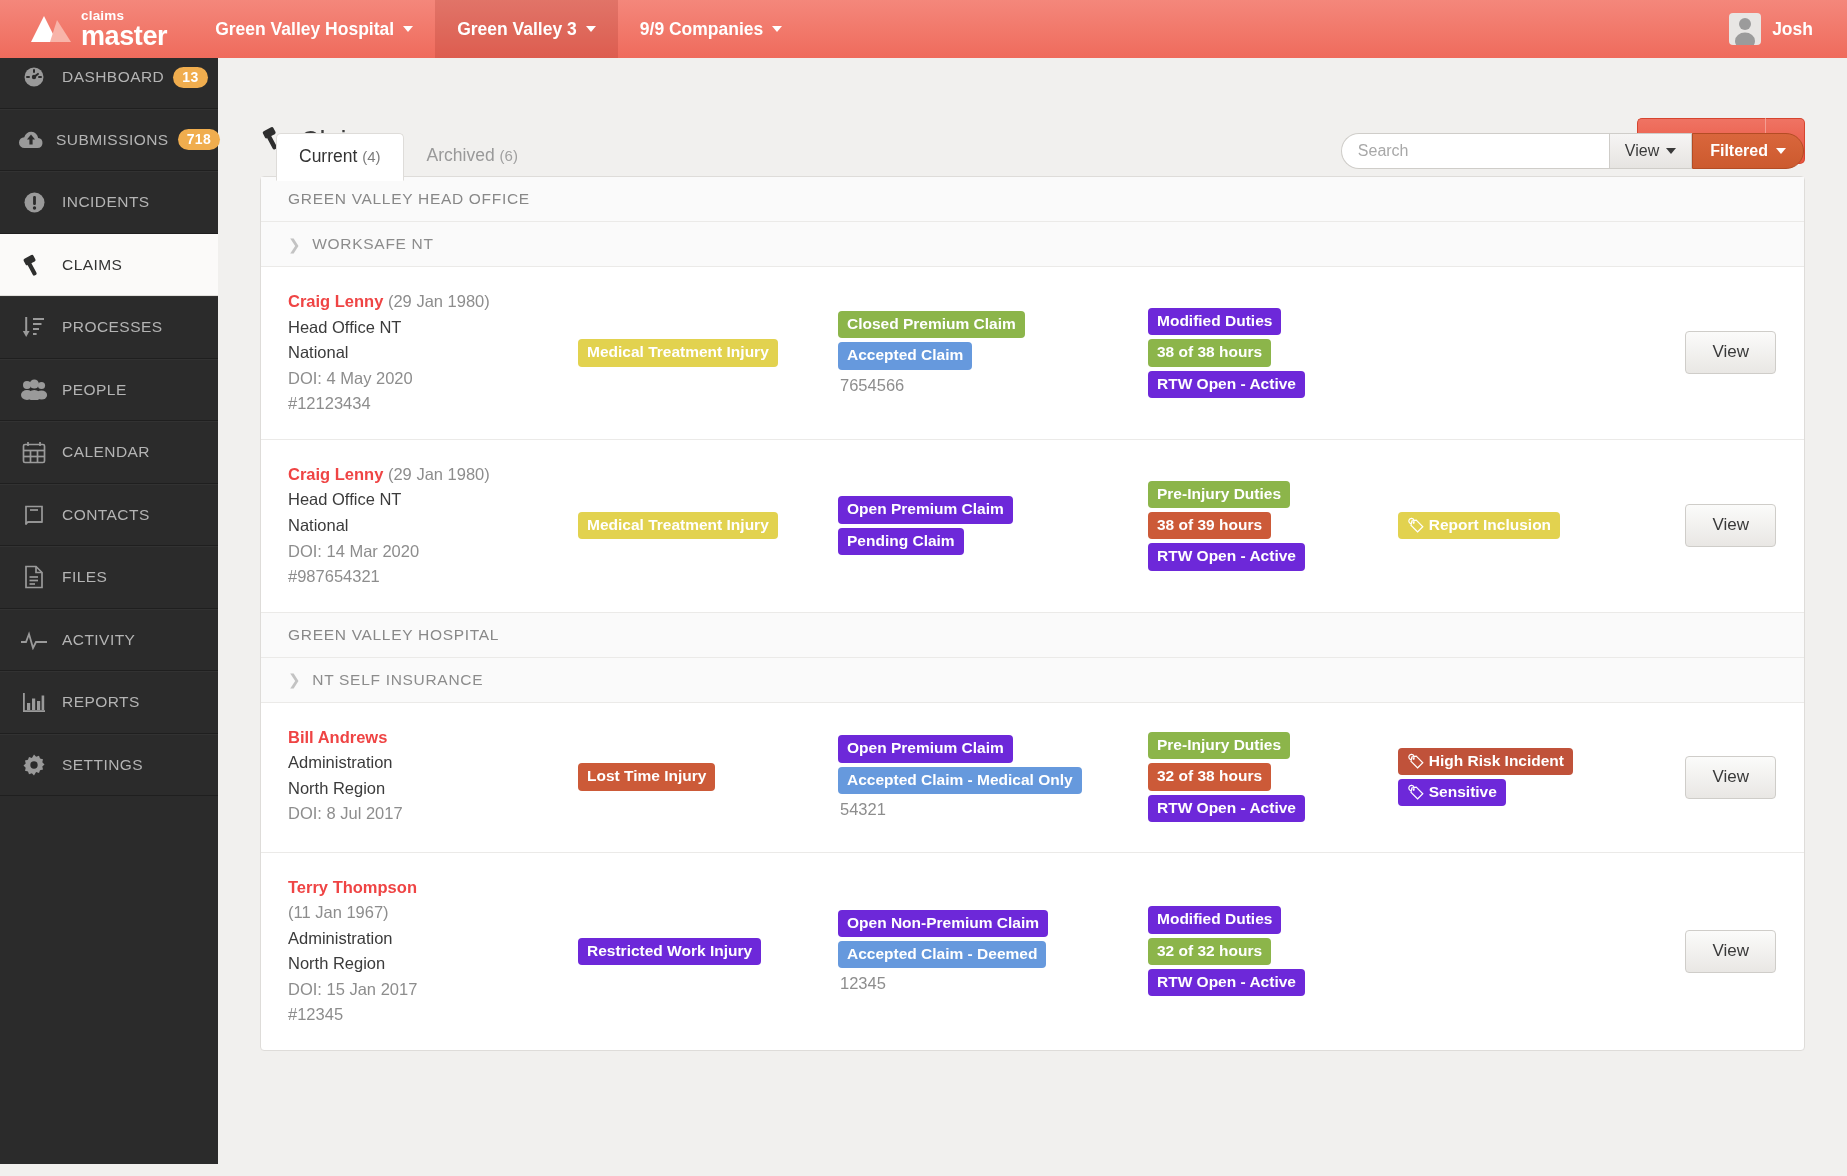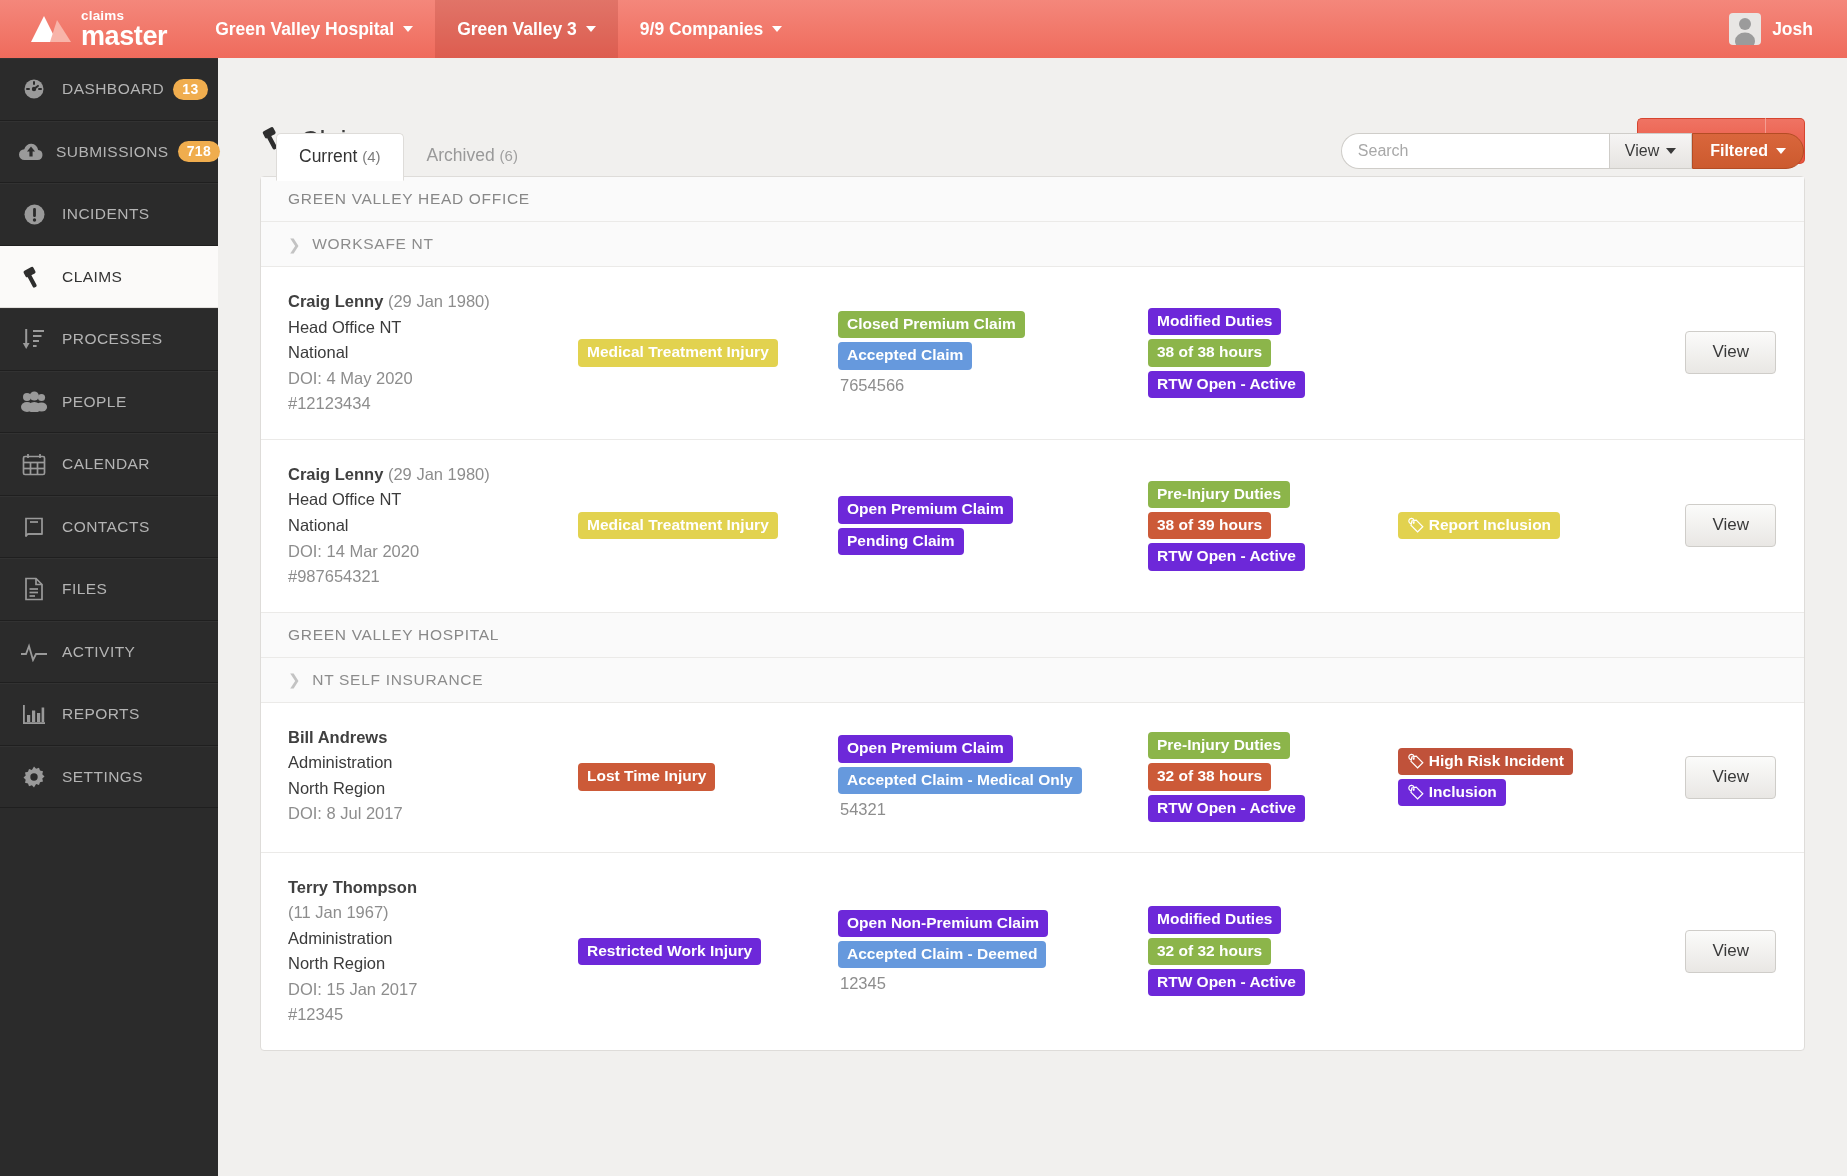--- a/index.html
+++ b/index.html
@@ -54,21 +54,21 @@
   }
   .avatar {
     width: 32px; height: 32px; border-radius: 4px;
     background: #e8e6e4; display: flex; align-items: flex-end;
     justify-content: center; overflow: hidden;
   }
   .user-name { color: #fff; font-size: 17.5px; font-weight: bold; }
 
   
   .sidebar {
-    position: absolute; top: 58px; left: 0;
+    position: absolute; top: 46px; left: 0;
     width: 218px; height: 1118px;
     background: #2b2b2b;
     z-index: 15;
   }
   .side-item {
     position: relative;
     height: 62.5px;
     display: flex; align-items: center;
     padding-left: 18px;
     border-bottom: 1px solid #1f1f1f;
@@ -229,21 +229,21 @@
     border-bottom: 1px solid #ebeae8;
     padding: 22px 20px 22px 27px;
     min-height: 150px;
   }
   .claim-row:last-child { border-bottom: none; }
   .col-person {
     width: 290px; flex: 0 0 290px;
     font-size: 16.5px; line-height: 1.55;
     color: #3b3b3b;
   }
-  .p-name { font-weight: bold; color: #404040; }
+  .p-name { font-weight: bold; color: #ef4444; }
   .p-dob { color: #8d8d8d; font-weight: normal; }
   .p-muted { color: #8d8d8d; }
   .col-type {
     width: 260px; flex: 0 0 260px;
     display: flex; align-items: center;
   }
   .col-status {
     width: 310px; flex: 0 0 310px;
     display: flex; flex-direction: column;
     align-items: flex-start; gap: 4px;
@@ -630,21 +630,21 @@
       <div class="col-rtw">
         <span class="lbl green">Pre-Injury Duties</span>
         <span class="lbl red">32 of 38 hours</span>
         <span class="lbl orange">RTW Open - Active</span>
       </div>
       <div class="col-tags">
         <span class="lbl darkred">
           <span class="tagicon">🏷</span><span>High Risk Incident</span>
         </span>
         <span class="lbl orange">
-          <span class="tagicon">🏷</span><span>Inclusion</span>
+          <span class="tagicon">🏷</span><span>Sensitive</span>
         </span>
       </div>
       <div class="col-action">
         <button class="btn-viewrow">View</button>
       </div>
     </div>
 
     <div class="claim-row">
       <div class="col-person">
         <div>

